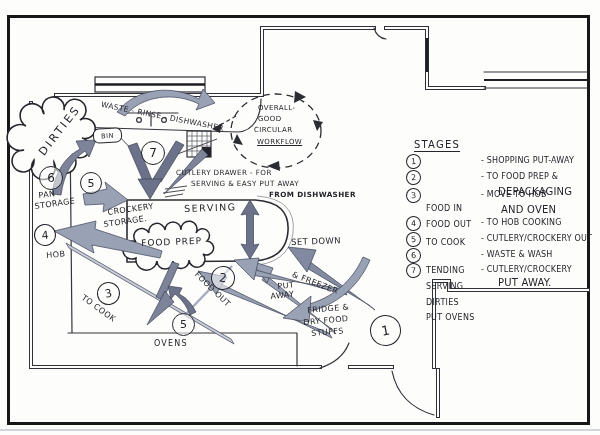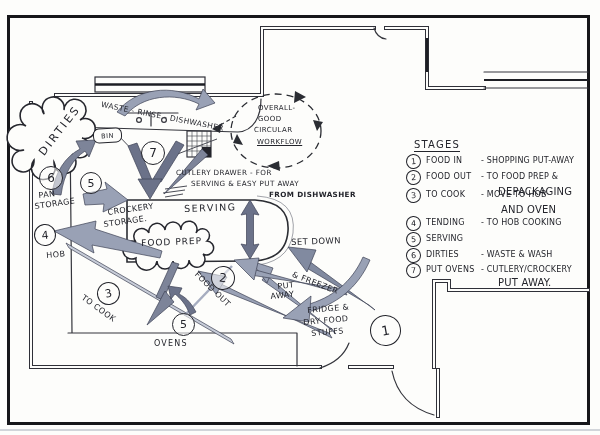--- a/index.html
+++ b/index.html
@@ -18,21 +18,21 @@
          background:rgba(253,253,251,.55);font-size:11px;}
   .title{position:absolute;left:397px;top:112px;font-size:12.5px;letter-spacing:1.8px;
          text-decoration:underline;text-decoration-style:wavy;text-decoration-thickness:1px;
          text-underline-offset:4px;}
   .stagesHead{position:absolute;left:414px;top:139px;font-size:10px;letter-spacing:1.2px;
          border-bottom:1.3px solid #23242b;padding-bottom:1px;}
   .srow{position:absolute;left:406px;display:flex;align-items:flex-start;gap:5px;font-size:8px;}
   .snum{width:13px;height:13px;border:1.2px solid #23242b;border-radius:50%;flex:0 0 auto;
         display:flex;align-items:center;justify-content:center;font-size:8px;transform:rotate(-4deg);
         background:rgba(253,253,251,.5);}
-  .sname{width:50px;letter-spacing:.3px;padding-top:2px;}
+  .sname{width:50px;letter-spacing:.3px;padding-top:2px;margin-top:48px;}
   .sdesc{letter-spacing:.2px;padding-top:2px;white-space:nowrap;}
   .sdesc2{position:absolute;font-size:10px;letter-spacing:.2px;white-space:nowrap;}
   .binbox{position:absolute;left:93px;top:128px;width:27px;height:13px;border:1.1px solid #23242b;
           border-radius:6px;display:flex;align-items:center;justify-content:center;font-size:6.5px;
           letter-spacing:.5px;transform:rotate(-4deg);background:#fdfdfb;}
   .scanline{position:absolute;left:0;top:429px;width:600px;height:2px;background:#b6bac4;opacity:.6;}
 </style>
 </head>
 <body>
 
@@ -176,20 +176,21 @@
 </div>
 <div class="sdesc2" style="left:501px;top:204px;">AND OVEN</div>
 <div class="srow" style="top:216px;">
   <span class="snum">4</span>
   <span class="sname">TENDING</span>
   <span class="sdesc">- TO HOB COOKING</span>
 </div>
 <div class="srow" style="top:232px;">
   <span class="snum">5</span>
   <span class="sname">SERVING</span>
+  <span class="sdesc">- CUTLERY/CROCKERY OUT</span>
 </div>
 <div class="srow" style="top:248px;">
   <span class="snum">6</span>
   <span class="sname">DIRTIES</span>
   <span class="sdesc">- WASTE &amp; WASH</span>
 </div>
 <div class="srow" style="top:263px;">
   <span class="snum">7</span>
   <span class="sname">PUT OVENS</span>
   <span class="sdesc">- CUTLERY/CROCKERY</span>

